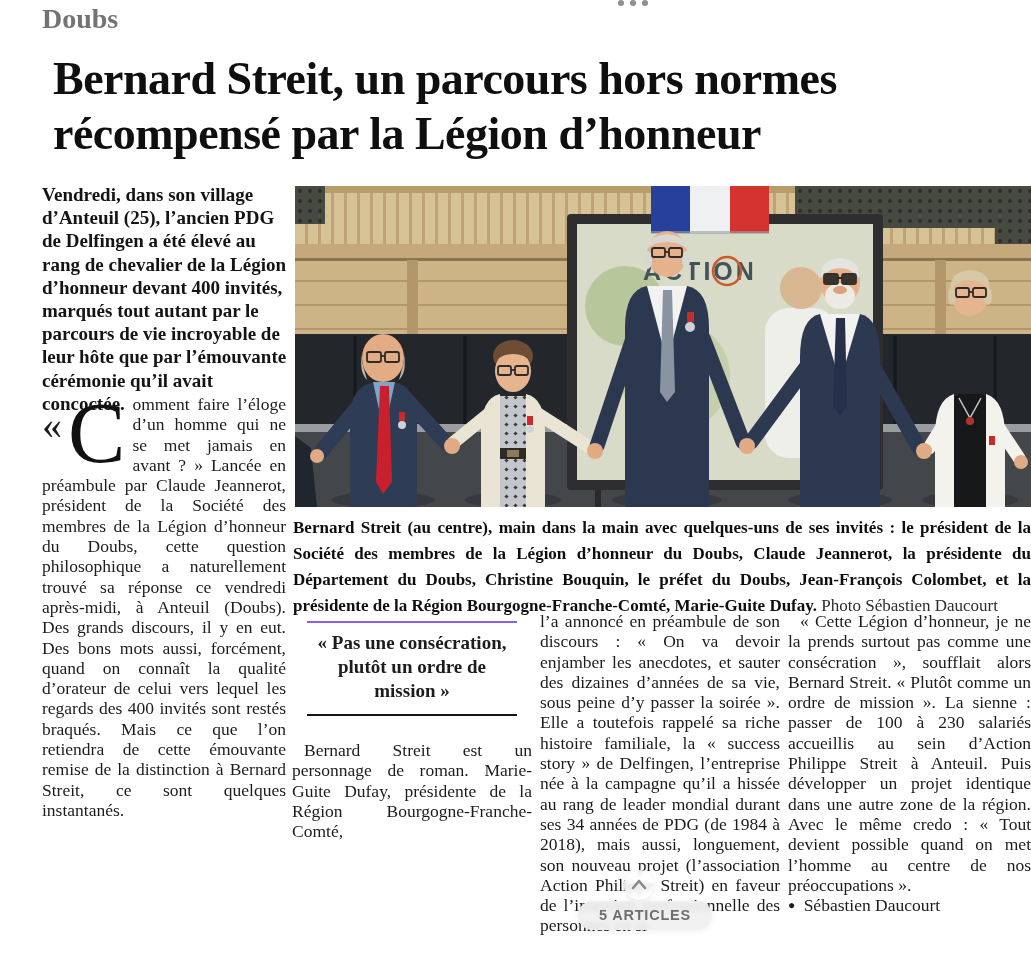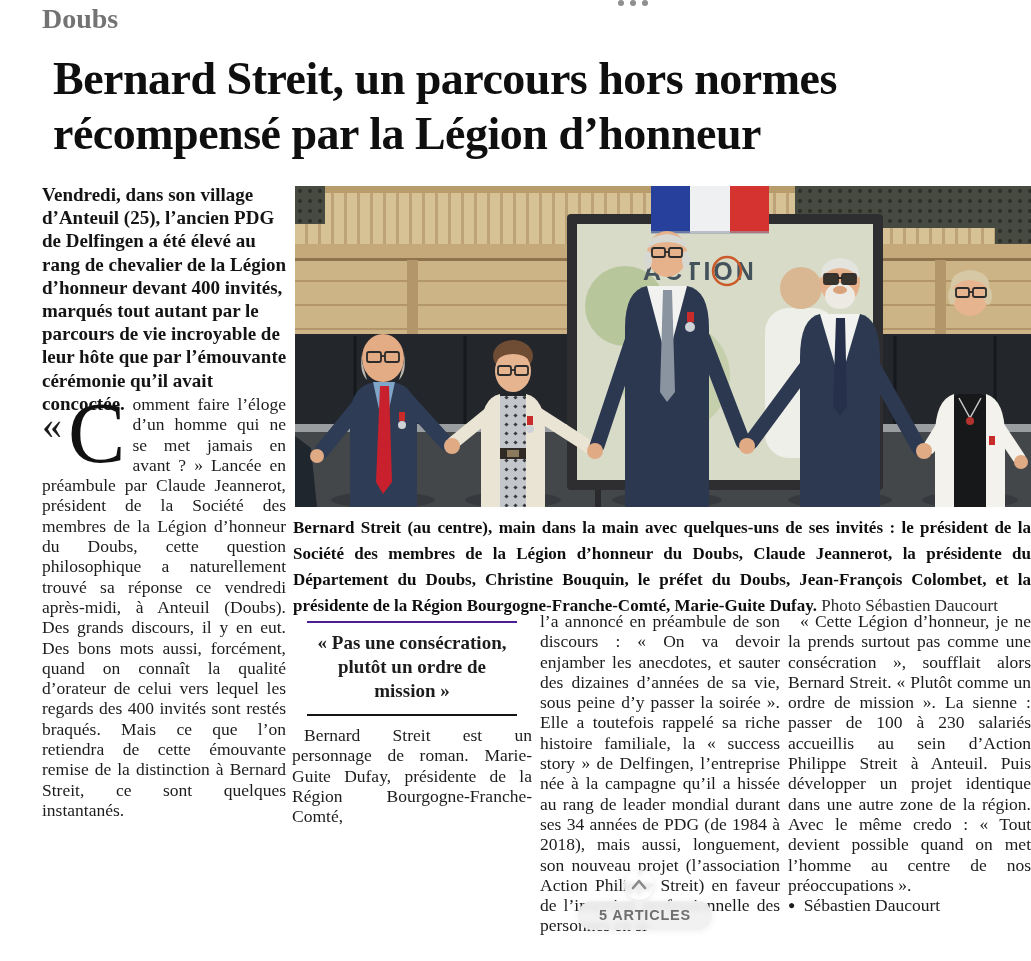--- a/index.html
+++ b/index.html
@@ -22,22 +22,22 @@
   #col1{left:42px;top:394px;width:244px;height:567px;}
   #col2{left:292px;top:611px;width:240px;height:350px;}
   #col3{left:540px;top:611px;width:240px;height:350px;}
   #col4{left:788px;top:611px;width:243px;height:350px;}
   .bodycol p{margin:0;}
   .bodycol p.indent{text-indent:12px;}
 
   .open-quote{float:left;font-size:40px;line-height:46px;padding:8px 6px 0 0;font-weight:400;}
   .dropcap{float:left;font-size:86px;line-height:62px;padding:8px 7px 0 0;font-weight:400;color:#111;}
 
-  .pullquote{width:210px;margin:10px auto 9px auto;padding:8px 0 11px 0;
-             border-top:2px solid #4c1d95;border-bottom:2px solid #141414;
+  .pullquote{width:210px;margin:10px auto 24px auto;padding:8px 0 11px 0;
+             border-top:2px solid #8b5cf6;border-bottom:2px solid #141414;
              font-size:19px;line-height:24px;font-weight:700;text-align:center;text-indent:0;}
 
   .byline{margin-top:3px;font-weight:400;font-size:17.5px;text-align:left;}
   .byline .bullet{font-size:12px;vertical-align:2px;margin-right:4px;}
 
   .photo{position:absolute;left:295px;top:186px;width:736px;height:321px;overflow:hidden;background:#c9b183;}
   .photo svg{display:block;}
 
   .caption{position:absolute;left:293px;top:515px;width:738px;font-size:17px;line-height:26px;
            font-weight:700;color:#0e0e0e;text-align:justify;margin:0;}

